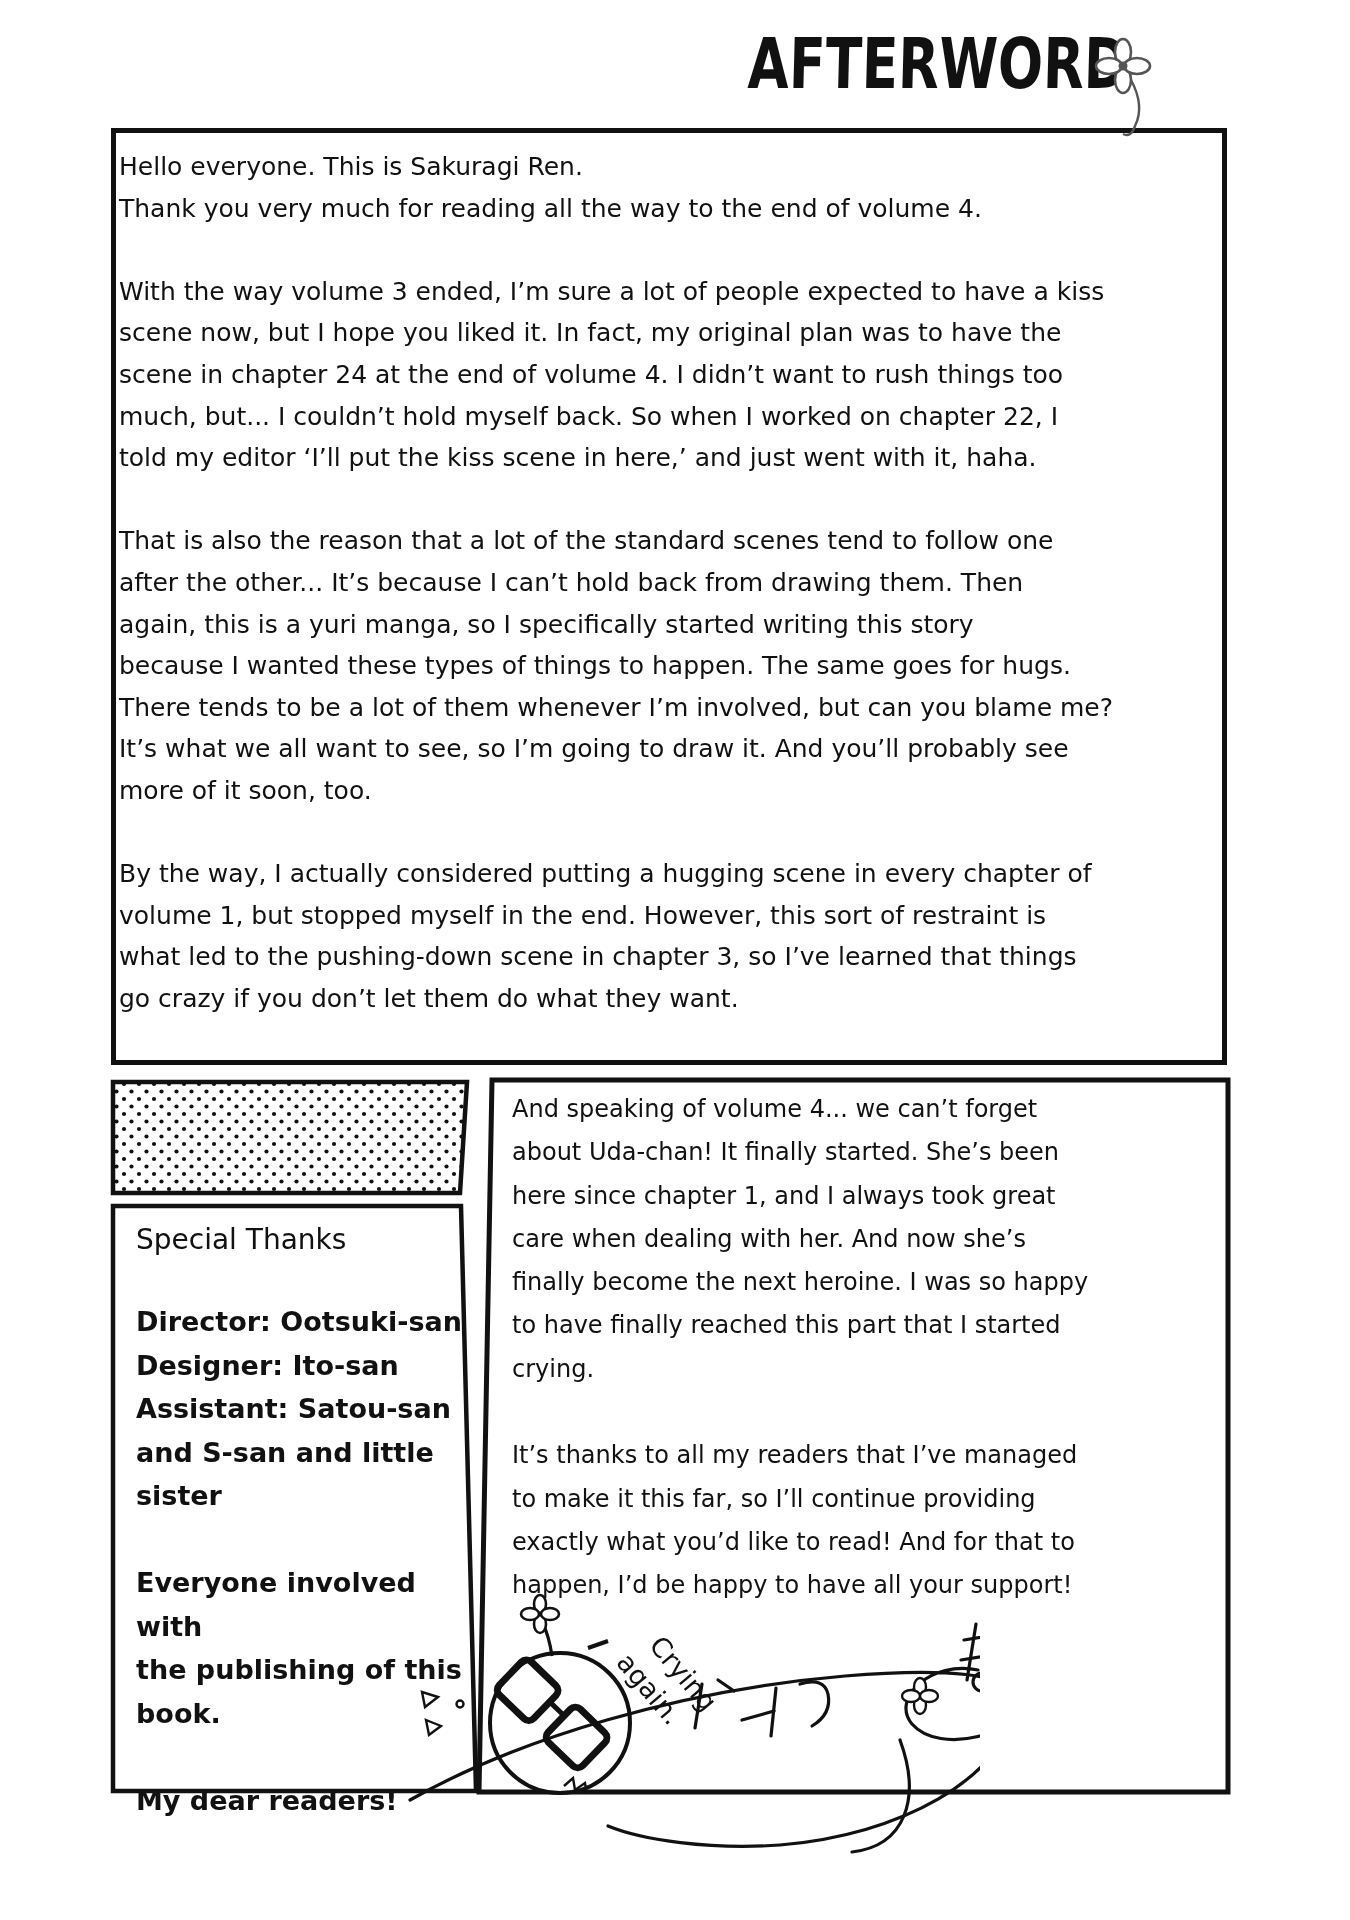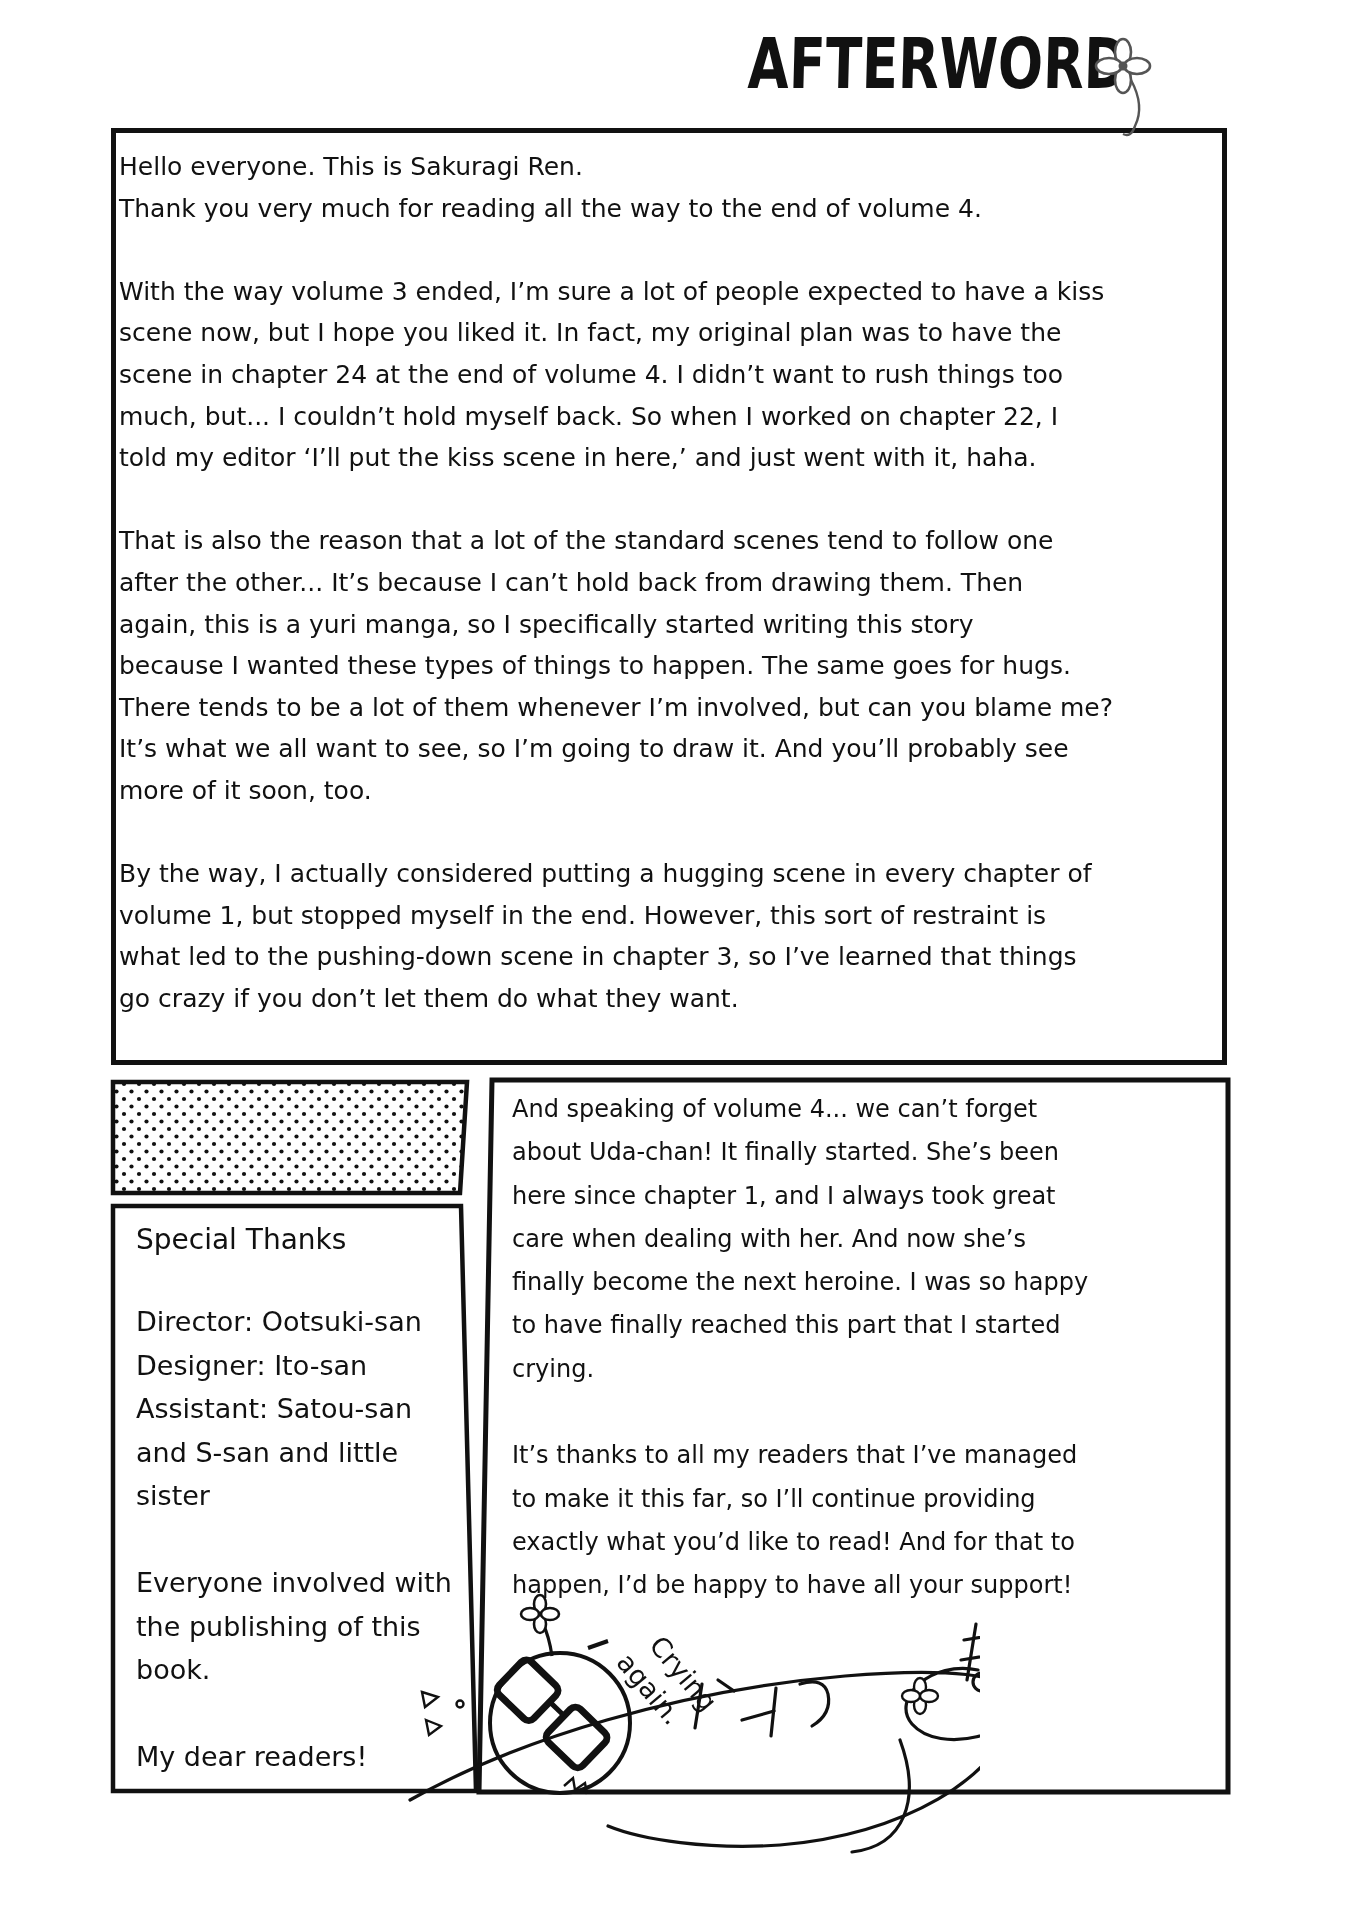--- a/index.html
+++ b/index.html
@@ -23,21 +23,21 @@
   .main-text{
     left:119px;top:146px;width:1085px;
     font-size:25px;line-height:41.6px;
   }
   .thanks-heading{
     left:136px;top:1220px;width:330px;
     font-size:28px;line-height:40px;
   }
   .thanks-body{
     left:136px;top:1300px;width:336px;
-    font-size:27px;line-height:43.5px;
+    font-size:27px;line-height:43.5px;font-weight:bold;
   }
   .right-text{
     left:512px;top:1088px;width:706px;
     font-size:24px;line-height:43.3px;
   }
   .title-flower{left:1093px;top:36px;z-index:2;}
   .doodle-svg{left:380px;top:1588px;z-index:3;}
   .doodle-caption{font-family:"DejaVu Sans",sans-serif;font-size:27px;fill:#111;}
 </style>
 </head>

